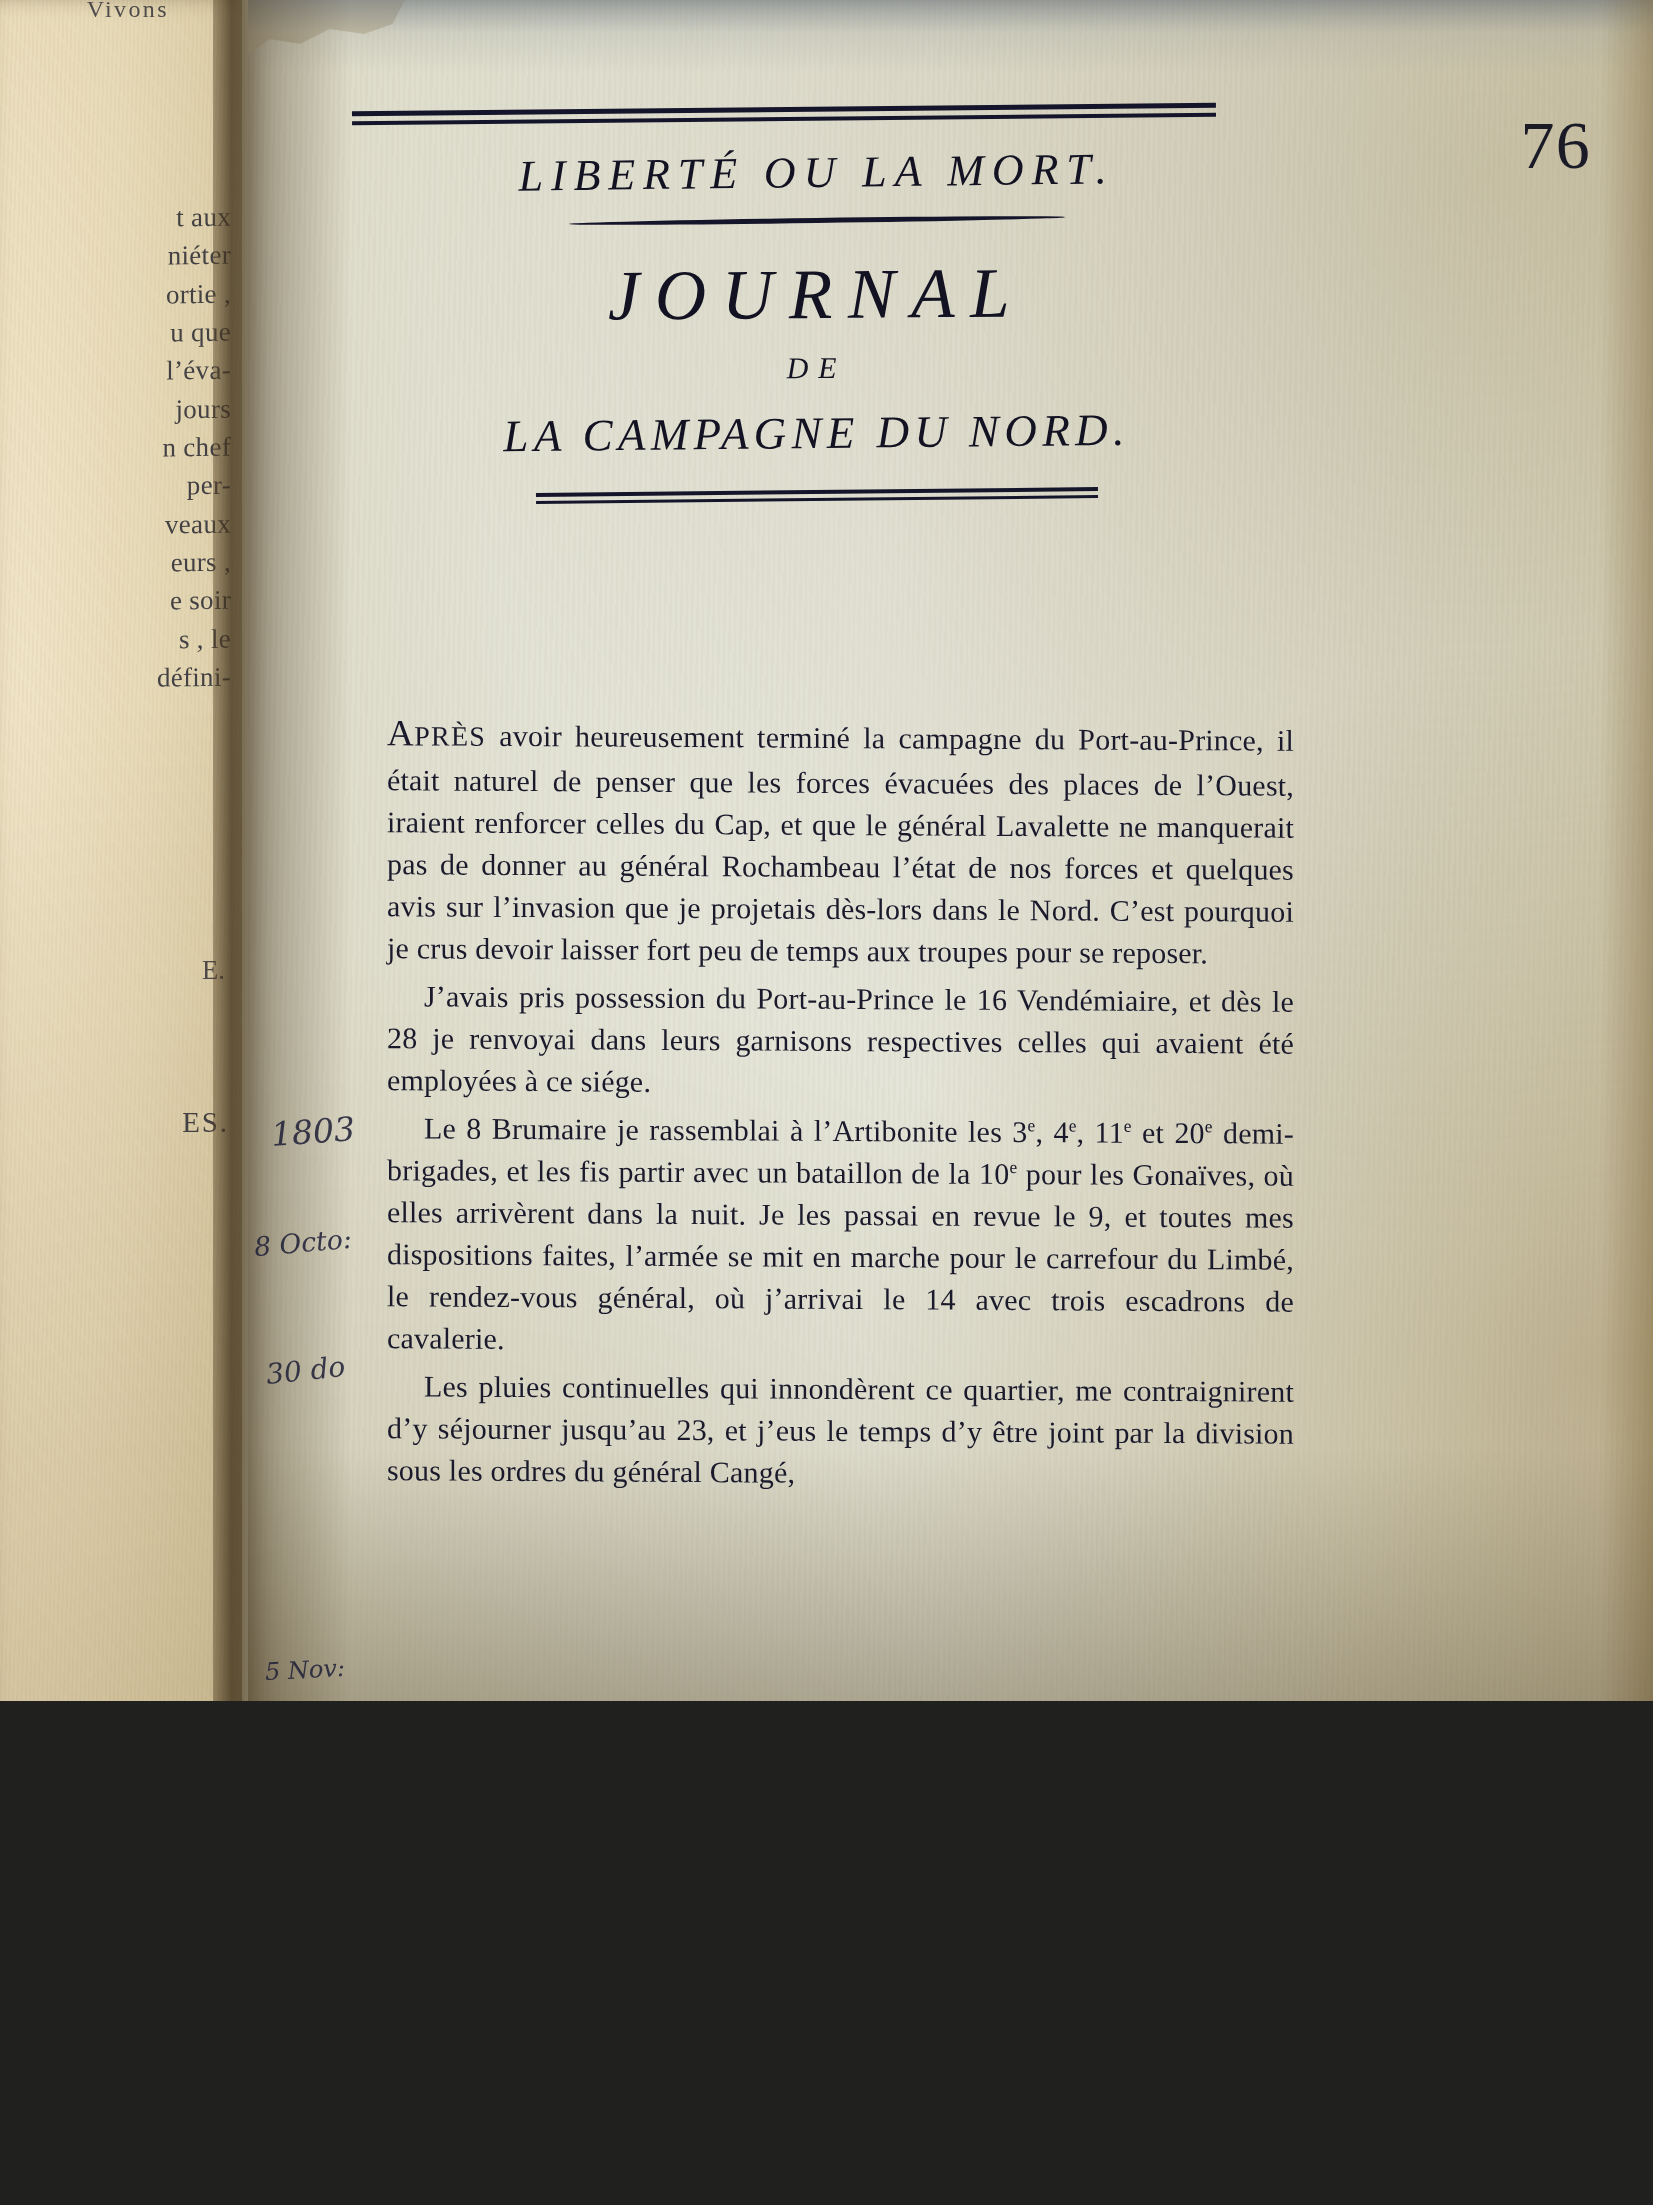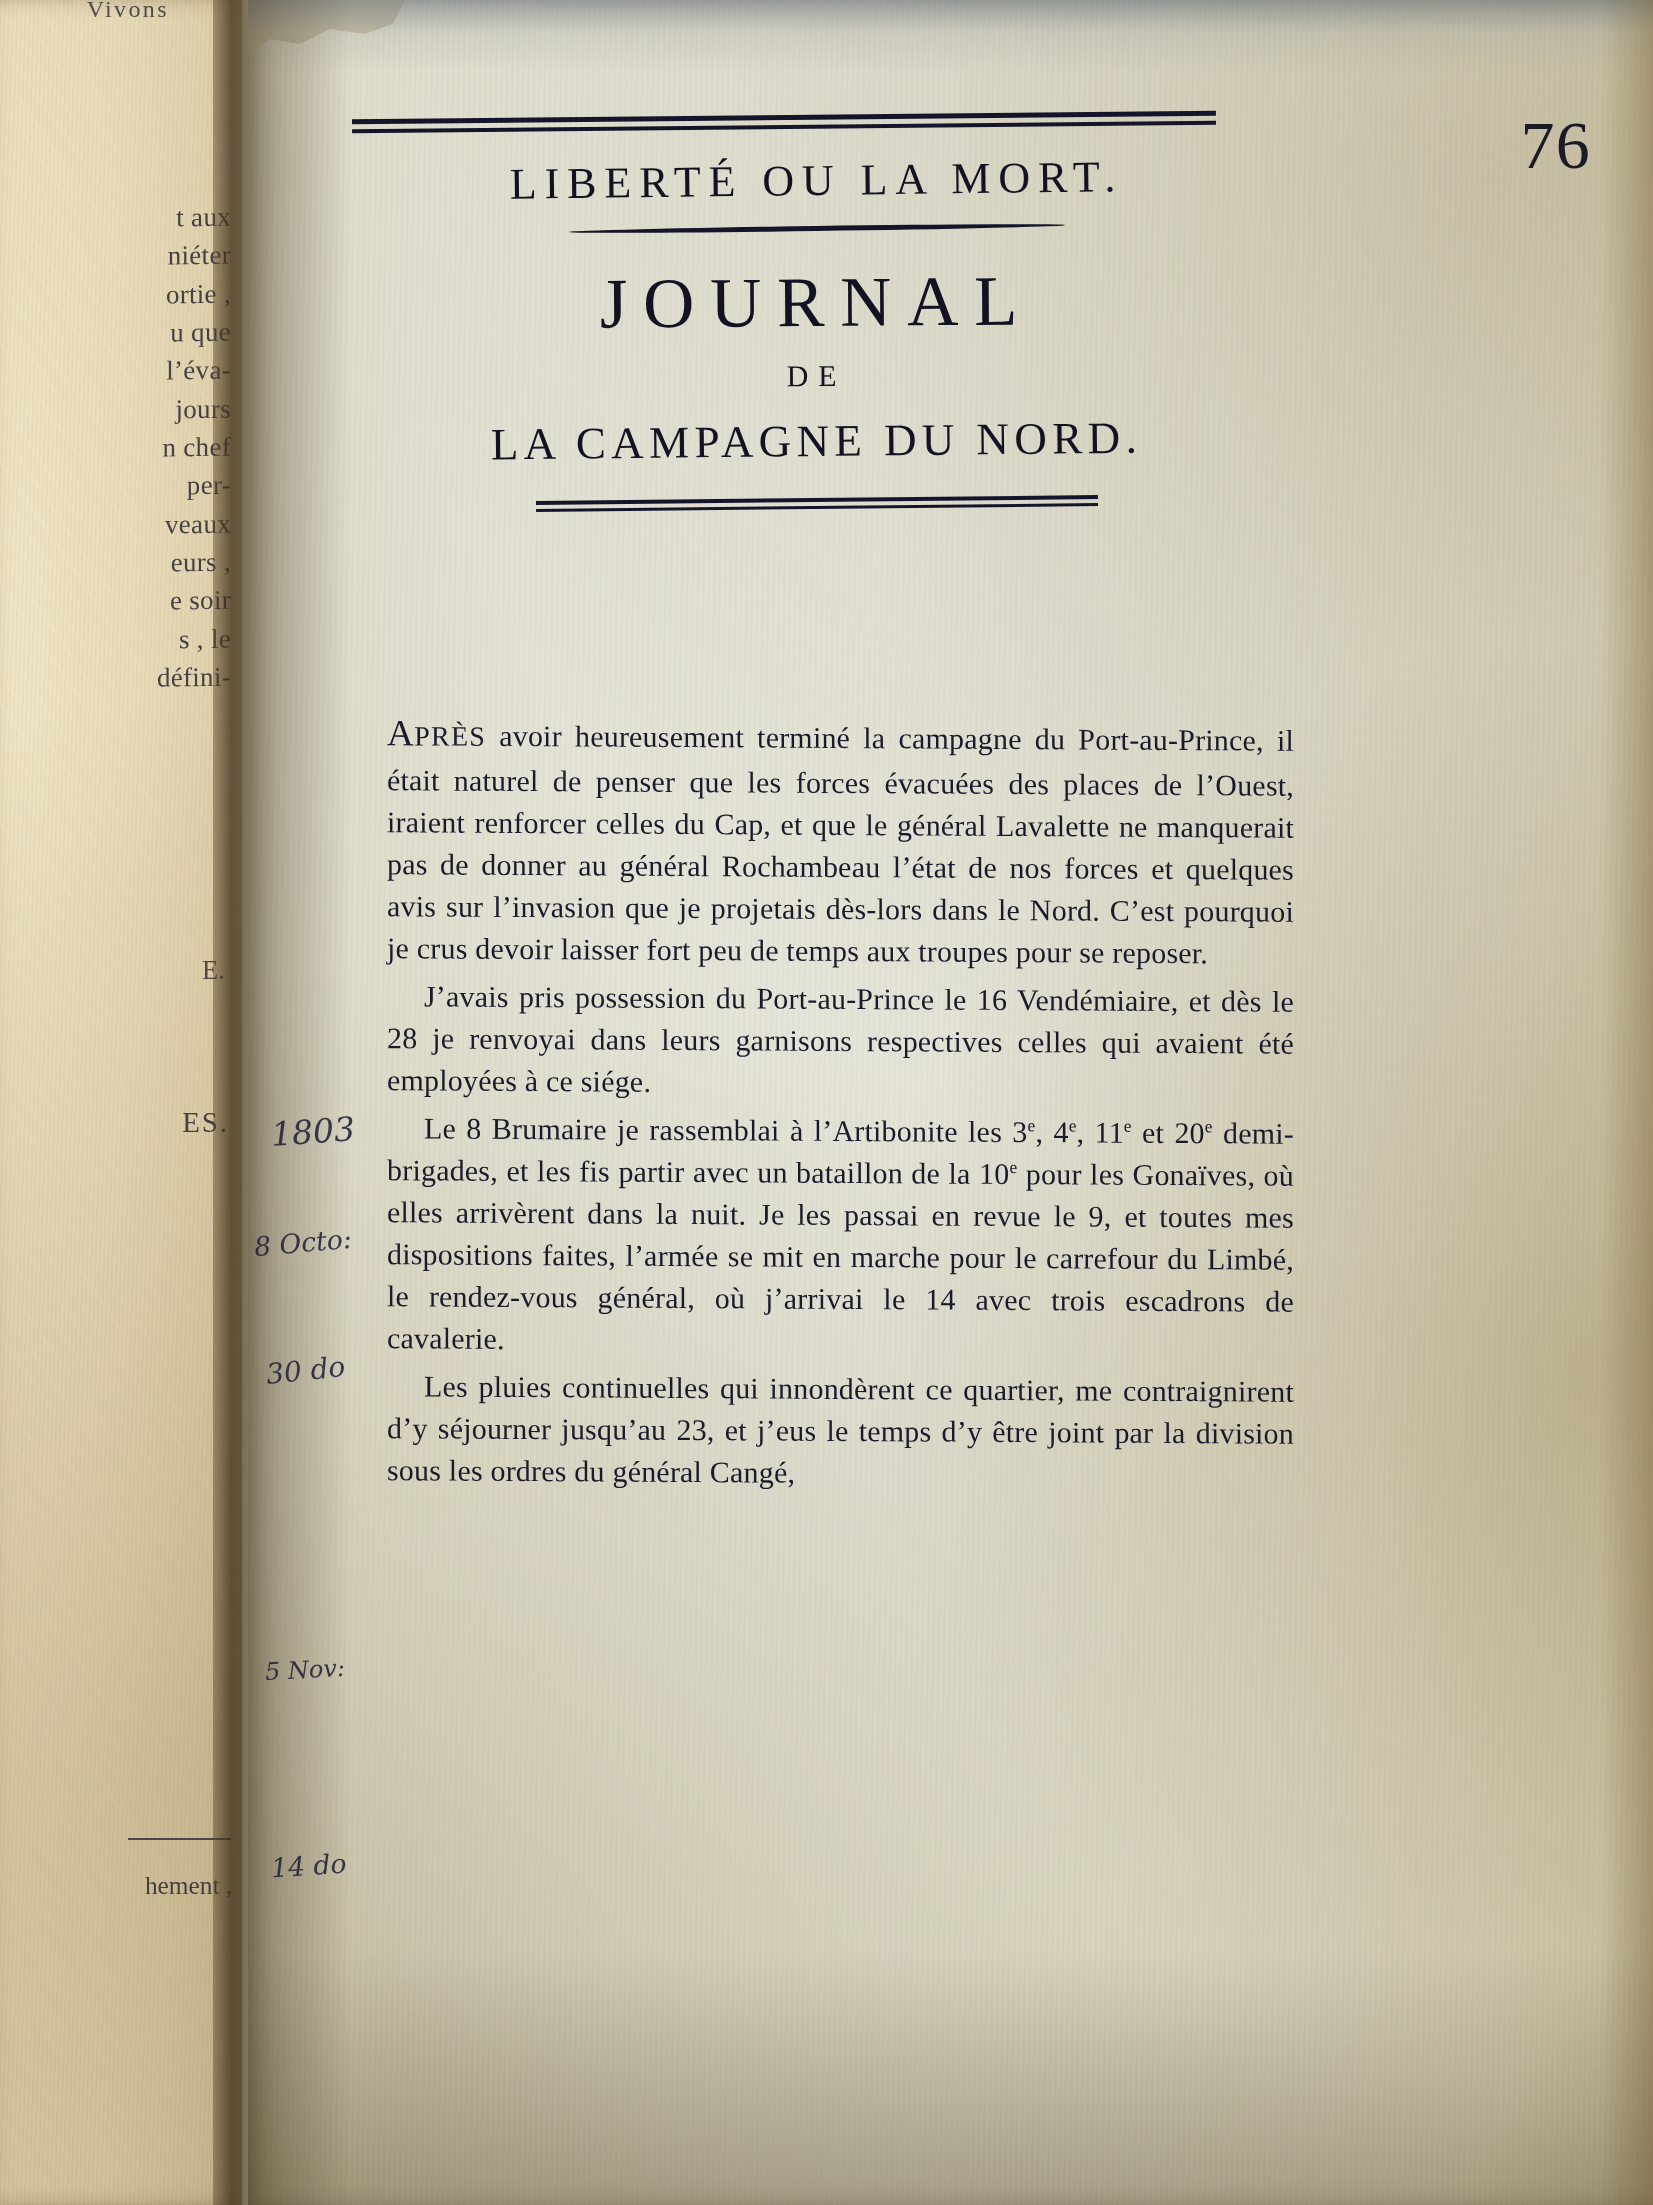--- a/index.html
+++ b/index.html
@@ -10,21 +10,21 @@
   body {
     width: 1654px;
     height: 2205px;
     overflow: hidden;
     font-family: "Liberation Serif", serif;
   }
 
   #page {
     position: relative;
     width: 1654px;
-    height: 2205px;
+    height: 1701px;
     overflow: hidden;
     background: #cfc7ae;
   }
 
   
   .verso {
     position: absolute;
     left: 0; top: 0;
     width: 242px;
     height: 2205px;
@@ -164,24 +164,25 @@
     font-family: "Liberation Serif", serif;
     font-size: 68px;
     color: #1b1b28;
     letter-spacing: 1.2px;
   }
 
   
   .masthead {
     position: absolute;
     left: 339px;
-    top: 115px;
+    top: 107px;
     width: 955px;
     text-align: center;
     color: #121222;
+    font-style: italic;
   }
   .rule-double {
     position: relative;
     height: 15.7px;
     margin: 0 auto;
   }
   .rule-double .r1, .rule-double .r2 {
     position: absolute; left: 0; right: 0;
     background: #14142a;
   }

